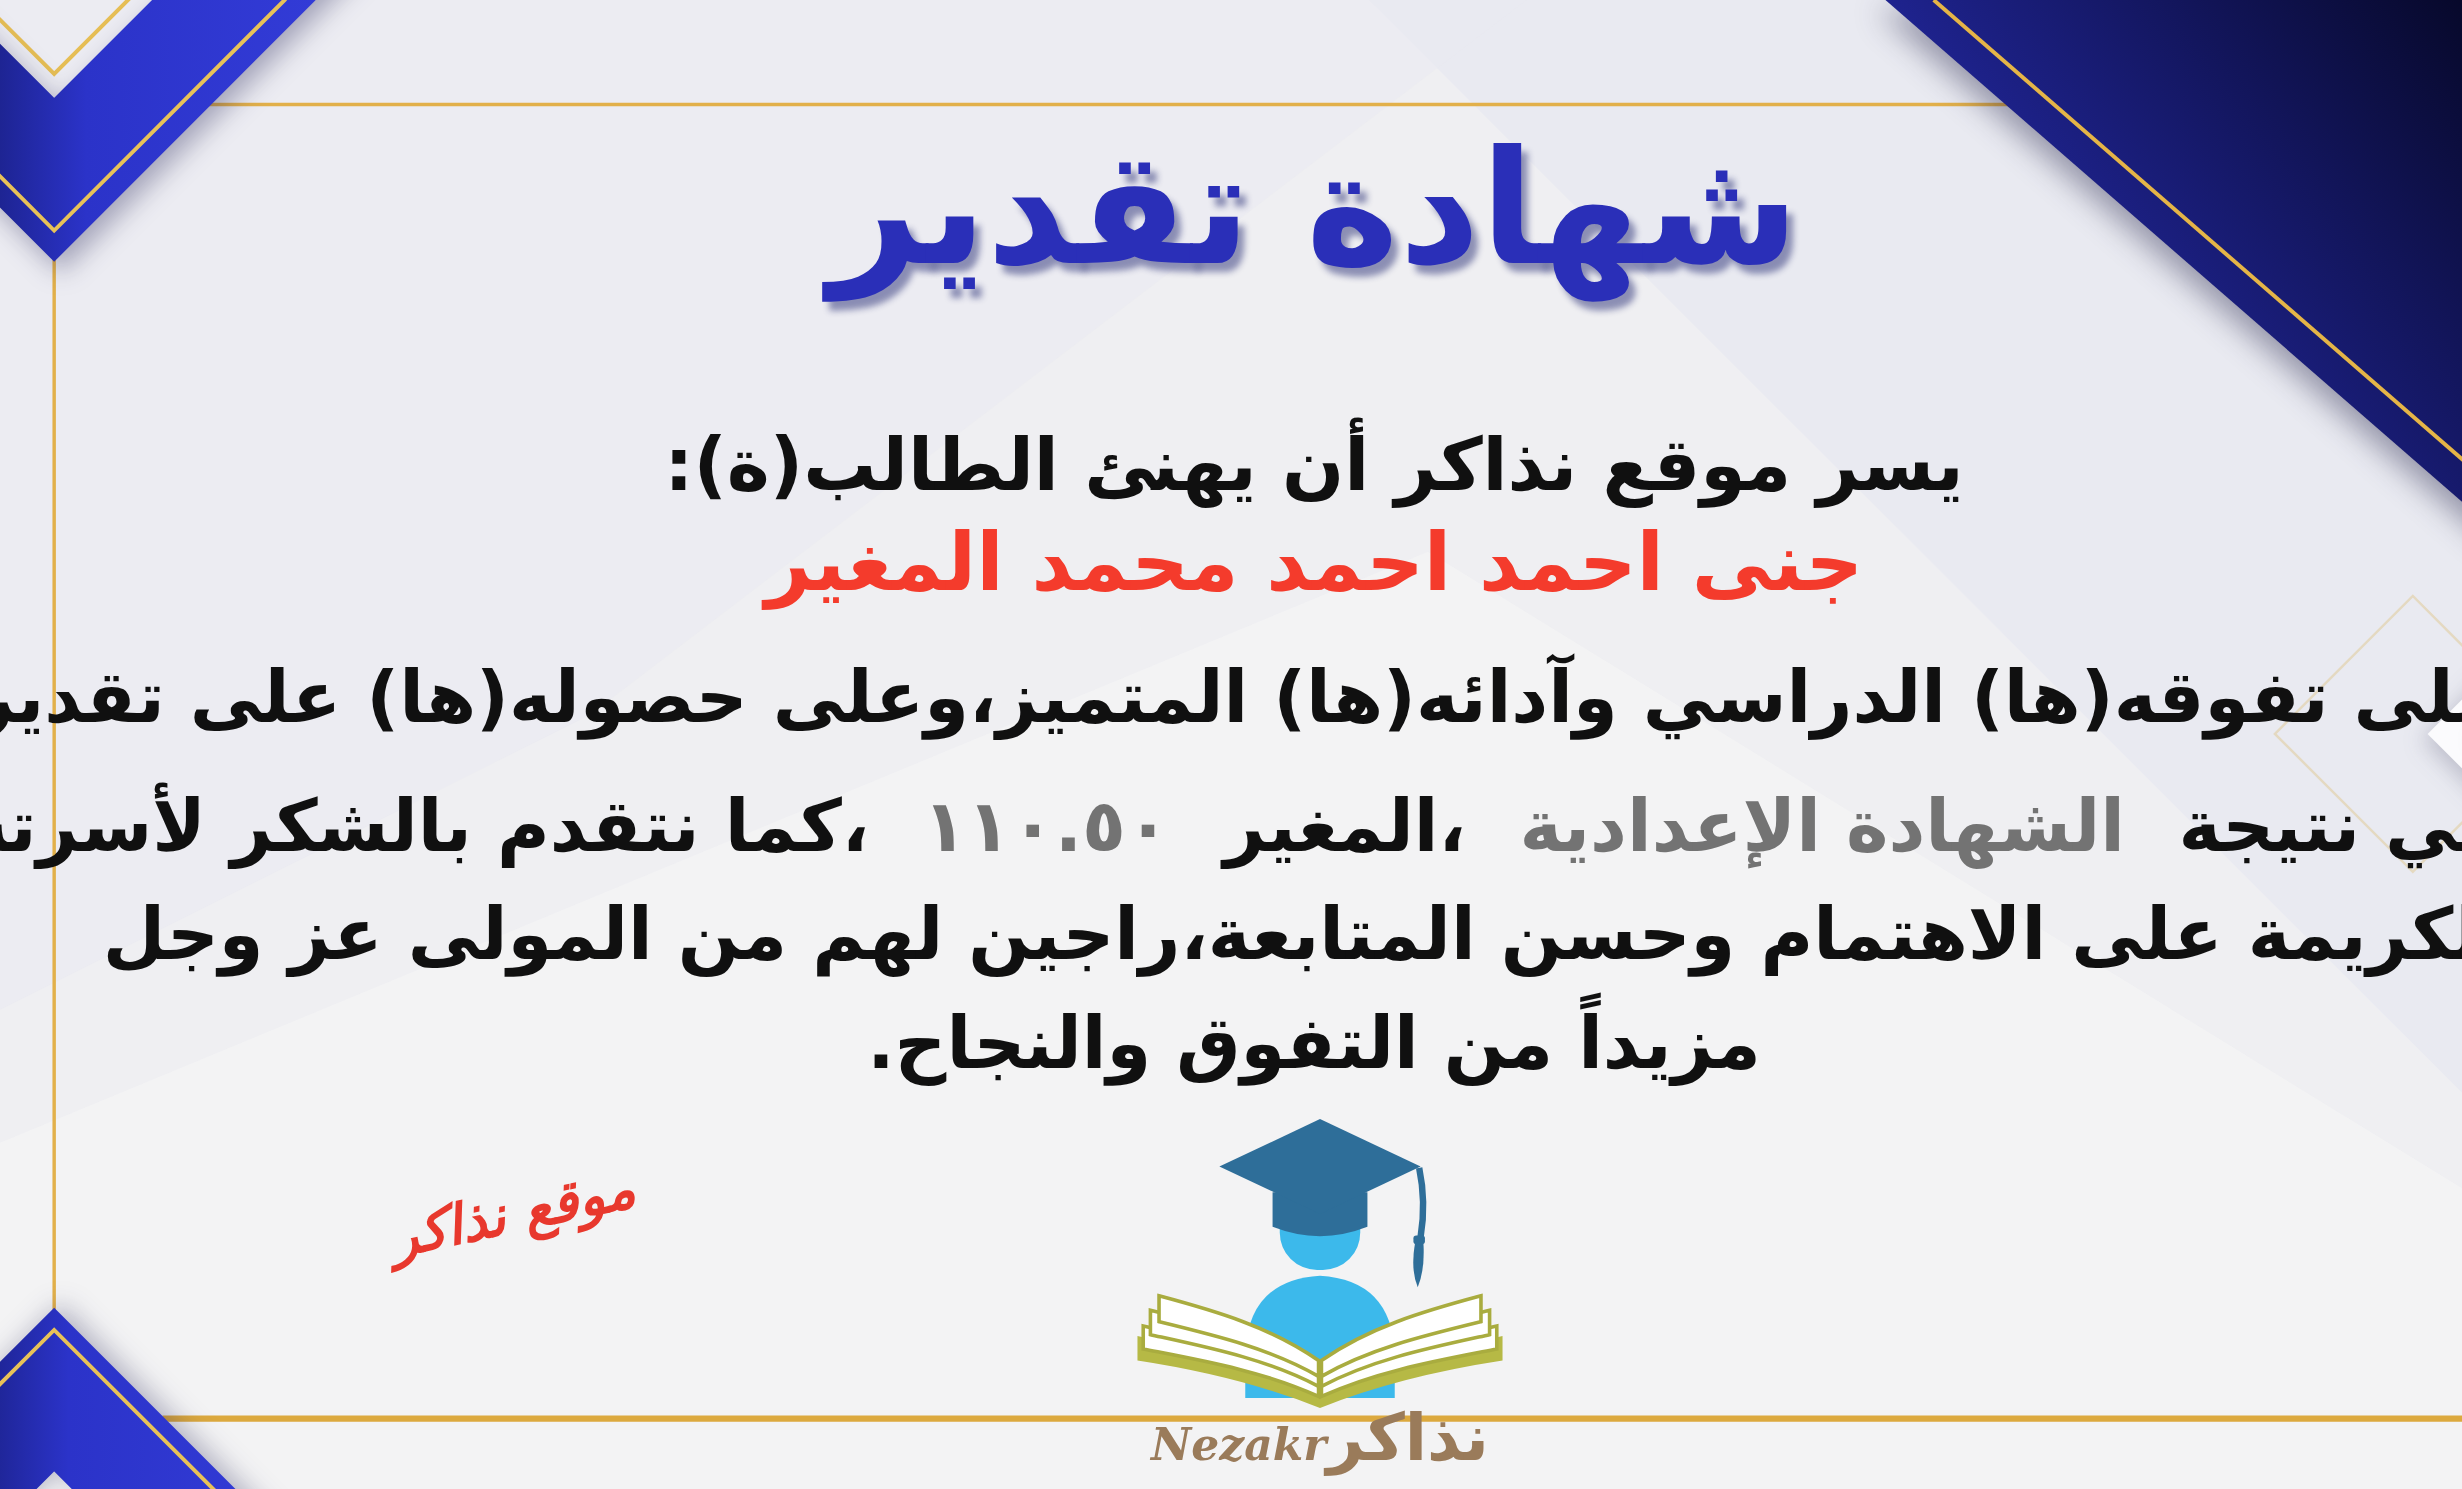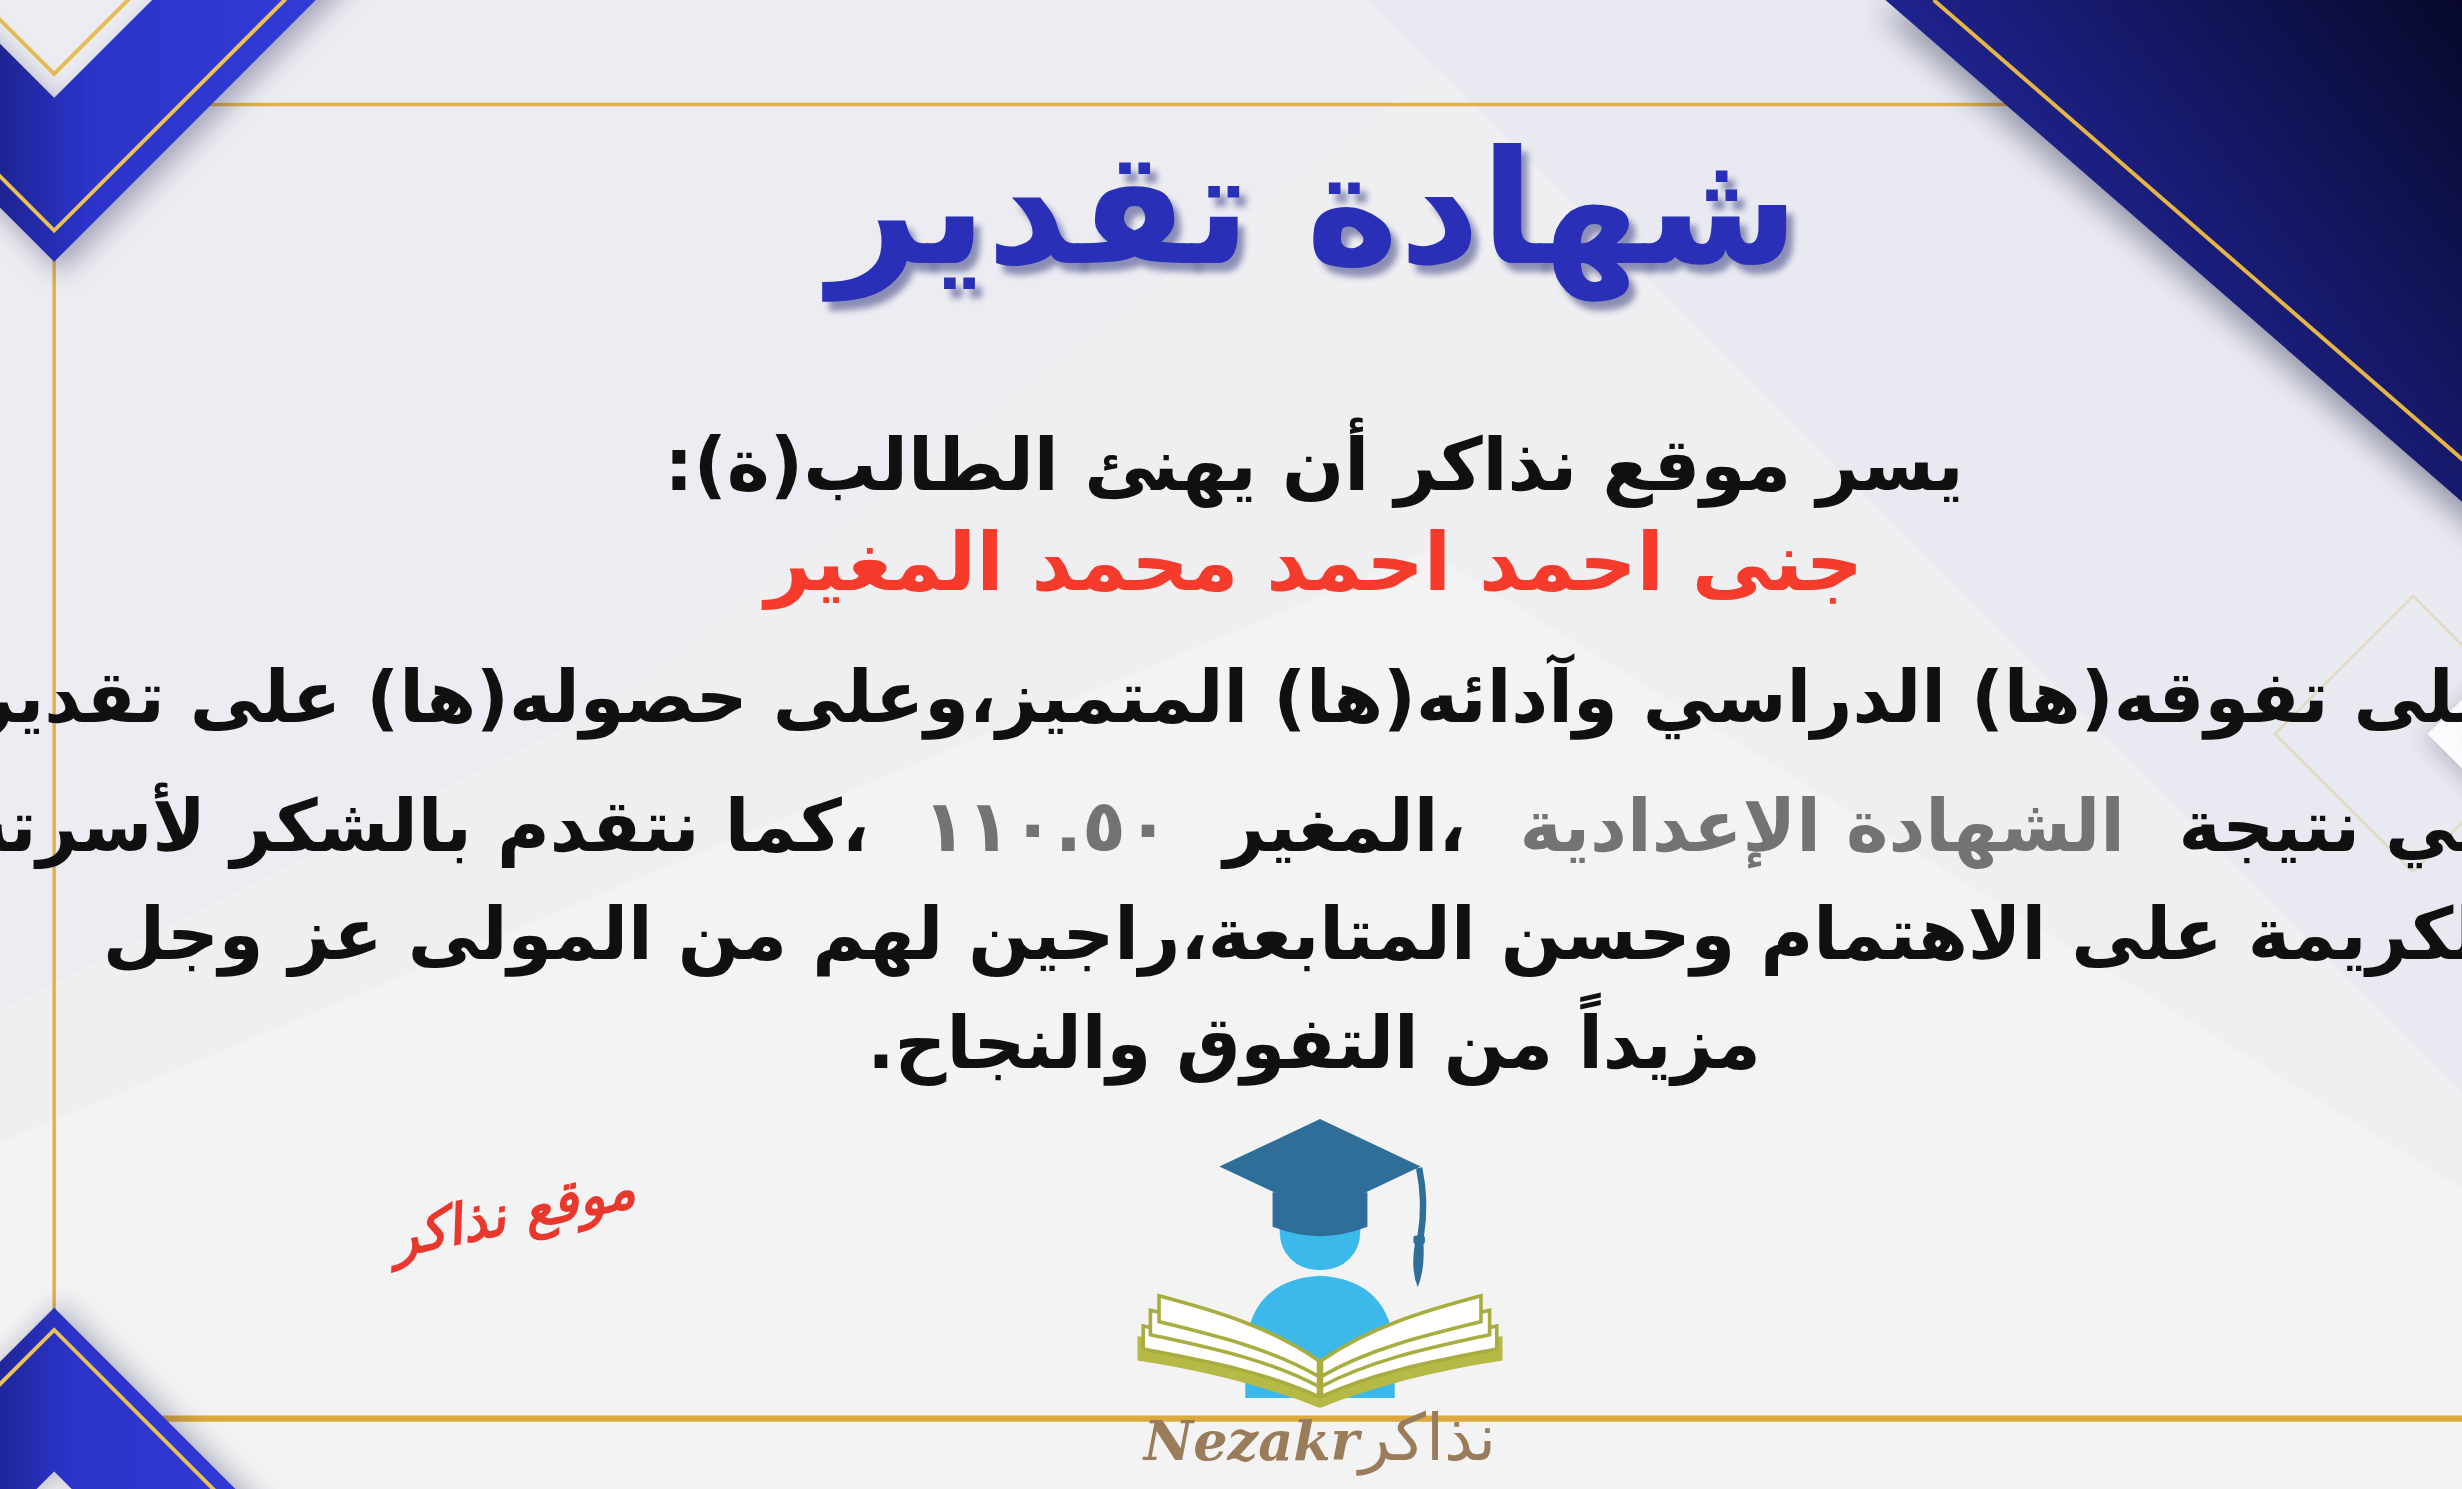--- a/index.html
+++ b/index.html
@@ -36,22 +36,22 @@
     font-family:"DejaVu Serif",serif;font-style:italic;font-weight:bold;
     font-size:55px;color:#E8382D;transform:rotate(-12deg);white-space:nowrap;
   }
   .logo{
     left:1108px;top:1109px;width:424px;text-align:center;
   }
   .logo svg{display:block;margin:0 auto;}
   .wordmark{
     direction:ltr;margin-top:-17.7px;white-space:nowrap;color:#9A7B5A;
   }
-  .wm-latin{font-family:"DejaVu Serif",serif;font-style:italic;font-weight:bold;font-size:54px;}
-  .wm-arabic{font-family:"DejaVu Sans",sans-serif;font-weight:normal;font-size:65px;}
+  .wm-latin{font-family:"DejaVu Serif",serif;font-style:italic;font-weight:bold;font-size:44px;}
+  .wm-arabic{font-family:"DejaVu Sans",sans-serif;font-weight:bold;font-size:65px;}
 </style>
 </head>
 <body>
 
 <div id="page">
 
   <svg id="deco" viewBox="0 0 5337 3025" preserveAspectRatio="none">
     <defs>
       <linearGradient id="gBandTL" gradientUnits="userSpaceOnUse" x1="-255" y1="0" x2="700" y2="0">
         <stop offset="0" stop-color="#0A0E44"></stop>

